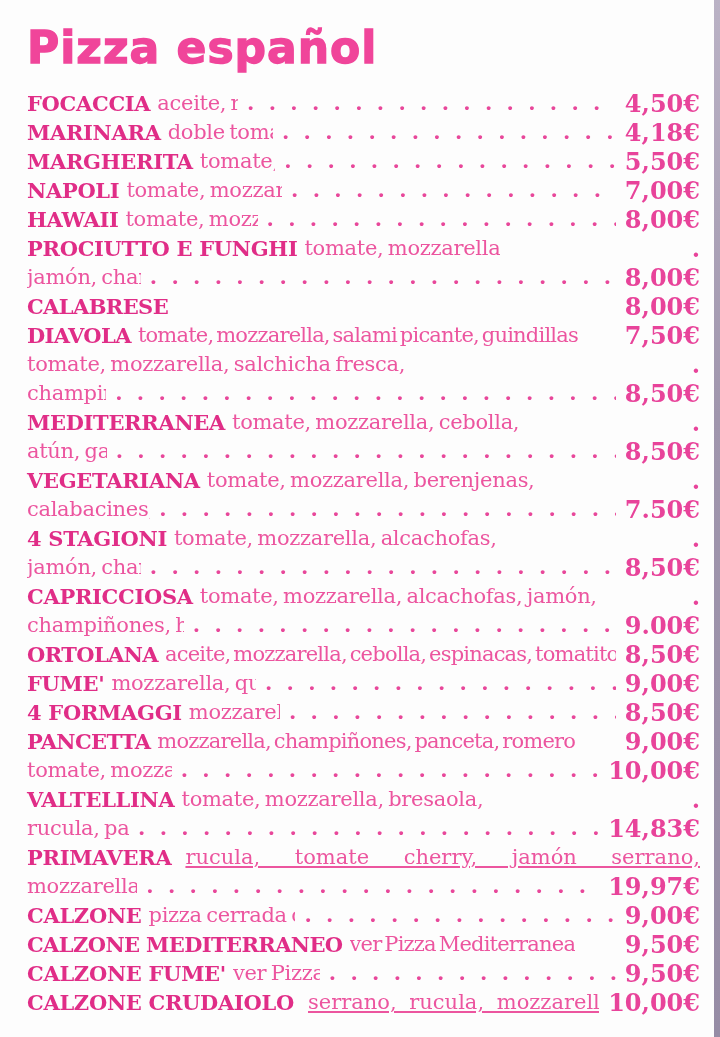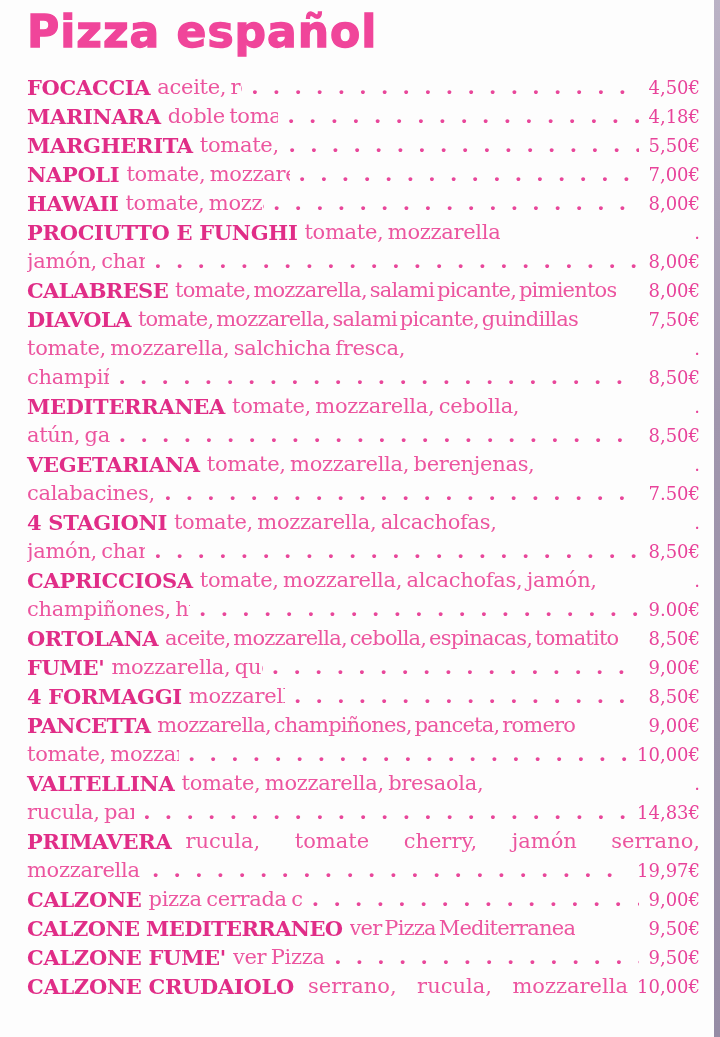--- a/index.html
+++ b/index.html
@@ -9,21 +9,21 @@
     background: #fdfdfd;
     overflow: hidden;
     position: relative;
     font-family: "DejaVu Serif", serif;
   }
   .scan-edge {
     position: absolute; top: 0; right: 0;
     width: 6px; height: 100%;
     background: linear-gradient(180deg, #bab2c5 0%, #a096ad 40%, #968ca5 100%);
   }
-  .page { padding: 2px 20px 0 27px; }
+  .page { padding: 18px 20px 0 27px; }
   .title {
     font-family: "DejaVu Sans", sans-serif;
     font-weight: bold;
     font-size: 44px;
     color: #f0459a;
     -webkit-text-stroke: 1.3px #f0459a;
     letter-spacing: 1px;
     margin: 4px 0 16px 0;
   }
   .menu { display: flex; flex-direction: column; }
@@ -57,31 +57,33 @@
     content: ". . . . . . . . . . . . . . . . . . . . . . . . . . . . . . . . . . . . . . . . .";
     color: #e8479a;
     font-weight: bold;
     letter-spacing: 3.5px;
     margin-left: 9px;
     font-size: 21px;
   }
   .pr {
     margin-left: 9px;
     color: #e8439a;
-    font-size: 18px;
+    font-size: 24px;
     text-align: right;
     flex: 0 0 auto;
+    font-weight: bold;
   }
   .just .nm { margin-right: 14px; }
   .just .ds {
     flex: 1 1 auto;
     text-align: justify;
     text-align-last: justify;
     word-spacing: 6px;
     letter-spacing: 0;
+    text-decoration: underline;
   }
   .cram .ds { letter-spacing: -0.8px; word-spacing: -3px; }
   .cram .nm { letter-spacing: -0.6px; }
 </style>
 </head>
 <body>
 
 <div class="page">
   <div class="title">Pizza español</div>
 
@@ -130,21 +132,20 @@
     </div>
 
     <div class="line">
       <span class="ds">jamón, champiñones</span>
       <span class="sp dots"></span>
       <span class="pr">8,00€</span>
     </div>
 
     <div class="line cram">
       <span class="nm">CALABRESE</span>
-      <span class="ds">tomate, mozzarella, salami picante, pimientos</span>
       <span class="sp"></span>
       <span class="pr">8,00€</span>
     </div>
 
     <div class="line cram">
       <span class="nm">DIAVOLA</span>
       <span class="ds">tomate, mozzarella, salami picante, guindillas</span>
       <span class="sp"></span>
       <span class="pr">7,50€</span>
     </div>

